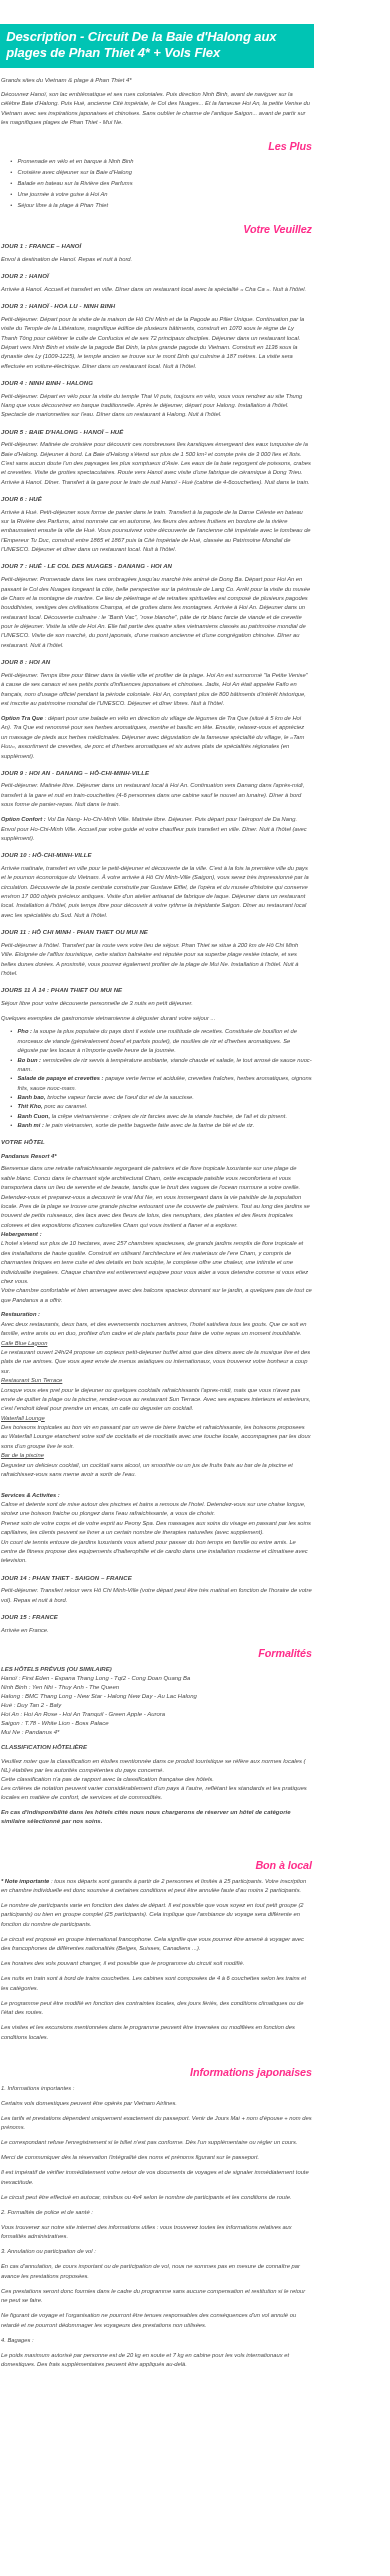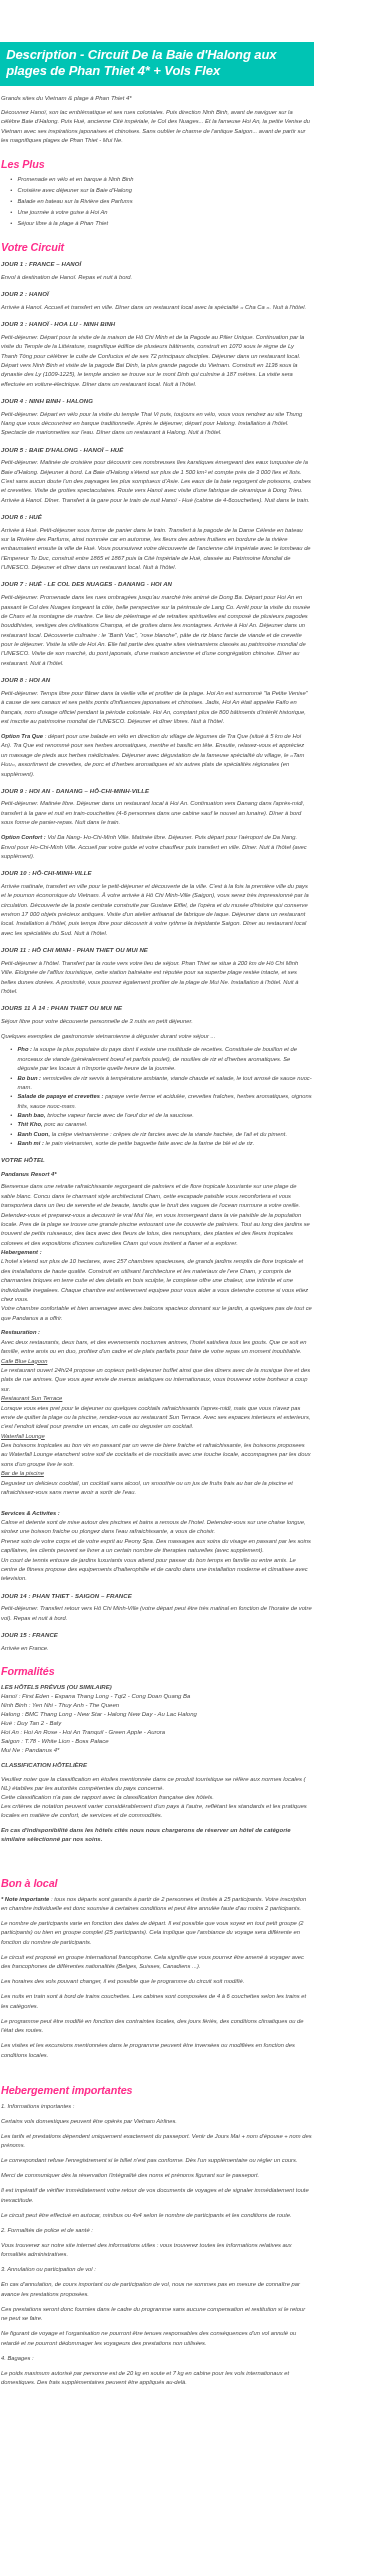--- a/index.html
+++ b/index.html
@@ -10,21 +10,20 @@
   body {
     width: 391px;
     font-family: "Liberation Sans", "DejaVu Sans", sans-serif;
     color: #4a4a4a;
   }
   .page {
     width: 314px;
     box-sizing: border-box;
     padding: 0;
     background: #fff;
-    margin-top: 18px;
   }
   .top-gap { height: 24px; }
 
   .title-band {
     background: #00c4b4;
     color: #ffffff;
     font-style: italic;
     font-weight: bold;
     font-size: 13px;
     line-height: 1.30;
@@ -54,20 +53,21 @@
     text-align: left;
   }
 
   h2.section {
     color: #ff2e8b;
     font-style: italic;
     font-weight: bold;
     font-size: 10.8px;
     margin: 12.4px 0 5.2px 0;
     letter-spacing: -0.1px;
+    text-align: right;
   }
 
   h3.day {
     font-style: italic;
     font-weight: bold;
     font-size: 6px;
     margin: 8.8px 0 0 0;
     color: #3e3e3e;
     letter-spacing: 0.1px;
   }
@@ -150,21 +150,21 @@
 
     <h2 class="section">Les Plus</h2>
     <ul class="bullets">
       <li>Promenade en vélo et en barque à Ninh Binh</li>
       <li>Croisière avec déjeuner sur la Baie d'Halong</li>
       <li>Balade en bateau sur la Rivière des Parfums</li>
       <li>Une journée à votre guise à Hoi An</li>
       <li>Séjour libre à la plage à Phan Thiet</li>
     </ul>
 
-    <h2 class="section">Votre Circuit</h2>
+    <h2 class="section">Votre Veuillez</h2>
 
     <h3 class="day">JOUR 1 : FRANCE – HANOÏ</h3>
     <p class="para">Envol à destination de Hanoï. Repas et nuit à bord.</p>
 
     <h3 class="day">JOUR 2 : HANOÏ</h3>
     <p class="para">Arrivée à Hanoï. Accueil et transfert en ville. Dîner dans un restaurant local avec la spécialité « Cha Ca ». Nuit à l'hôtel.</p>
 
     <h3 class="day">JOUR 3 : HANOÏ - HOA LU - NINH BINH</h3>
     <p class="para">Petit-déjeuner. Départ pour la visite de la maison de Hô Chi Minh et de la Pagode au Pilier Unique. Continuation par la visite du Temple de la Littérature, magnifique édifice de plusieurs bâtiments, construit en 1070 sous le règne de Ly Thanh Tông pour célébrer le culte de Confucius et de ses 72 principaux disciples. Déjeuner dans un restaurant local. Départ vers Ninh Binh et visite de la pagode Bai Dinh, la plus grande pagode du Vietnam. Construit en 1136 sous la dynastie des Ly (1009-1225), le temple ancien se trouve sur le mont Dinh qui culmine à 187 mètres. La visite sera effectuée en voiture-électrique. Dîner dans un restaurant local. Nuit à l'hôtel.</p>
 
@@ -272,21 +272,21 @@
     <p class="small-note"><b>* Note importante</b><span> : tous nos départs sont garantis à partir de 2 personnes et limités à 25 participants. Votre inscription en chambre individuelle est donc soumise à certaines conditions et peut être annulée faute d'au moins 2 participants.</span></p>
     <p class="small-note">Le nombre de participants varie en fonction des dates de départ. Il est possible que vous soyez en tout petit groupe (2 participants) ou bien en groupe complet (25 participants). Cela implique que l'ambiance du voyage sera différente en fonction du nombre de participants.</p>
     <p class="small-note">Le circuit est proposé en groupe international francophone. Cela signifie que vous pourrez être amené à voyager avec des francophones de différentes nationalités (Belges, Suisses, Canadiens ...).</p>
     <p class="small-note">Les horaires des vols pouvant changer, il est possible que le programme du circuit soit modifié.</p>
     <p class="small-note">Les nuits en train sont à bord de trains couchettes. Les cabines sont composées de 4 à 6 couchettes selon les trains et les catégories.</p>
     <p class="small-note">Le programme peut être modifié en fonction des contraintes locales, des jours fériés, des conditions climatiques ou de l'état des routes.</p>
     <p class="small-note">Les visites et les excursions mentionnées dans le programme peuvent être inversées ou modifiées en fonction des conditions locales.</p>
 
     <div class="spacer-md"></div>
 
-    <h2 class="section">Hebergement importantes</h2>
+    <h2 class="section">Informations japonaises</h2>
 
     <p class="small-note">1. Informations importantes :</p>
     <p class="small-note">Certains vols domestiques peuvent être opérés par Vietnam Airlines.</p>
     <p class="small-note">Les tarifs et prestations dépendent uniquement exactement du passeport. Venir de Jours Mai + nom d'épouse + nom des prénoms.</p>
     <p class="small-note">Le correspondant refuse l'enregistrement si le billet n'est pas conforme. Dès l'un supplémentaire ou régler un cours.</p>
     <p class="small-note">Merci de communiquer dès la réservation l'intégralité des noms et prénoms figurant sur le passeport.</p>
     <p class="small-note">Il est impératif de vérifier immédiatement votre retour de vos documents de voyages et de signaler immédiatement toute inexactitude.</p>
     <p class="small-note">Le circuit peut être effectué en autocar, minibus ou 4x4 selon le nombre de participants et les conditions de route.</p>
     <p class="small-note">2. Formalités de police et de santé :</p>
     <p class="small-note">Vous trouverez sur notre site internet des informations utiles : vous trouverez toutes les informations relatives aux formalités administratives.</p>

